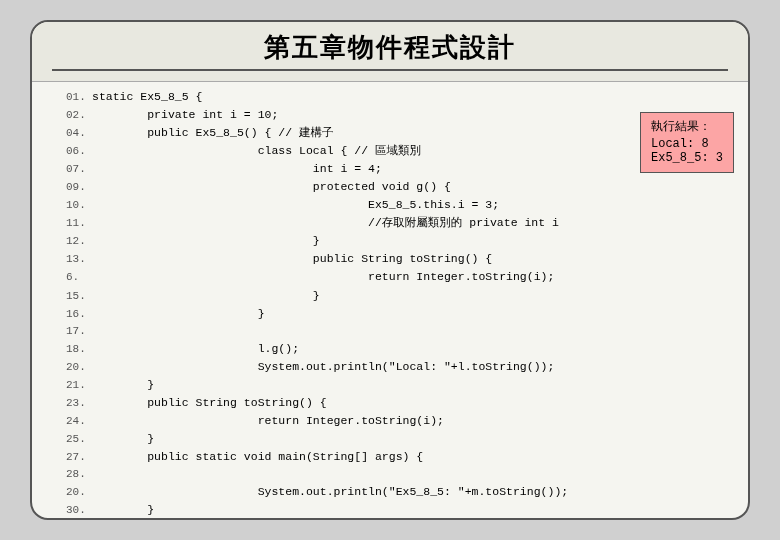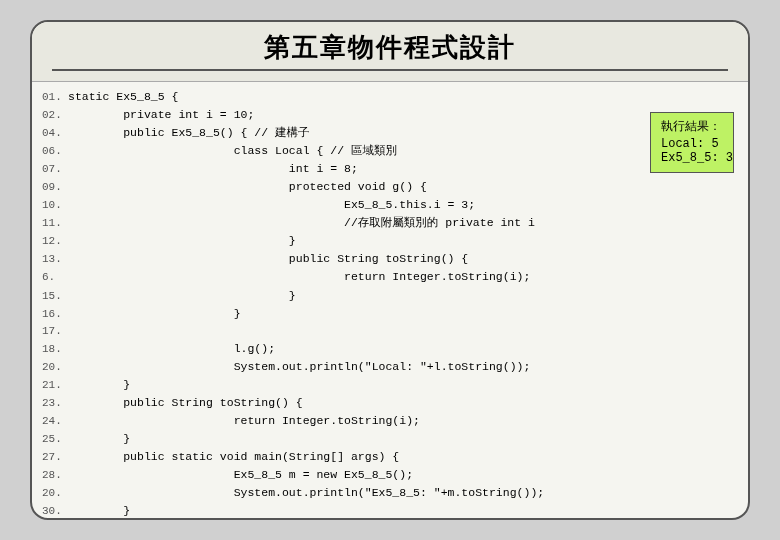--- a/index.html
+++ b/index.html
@@ -44,20 +44,21 @@
       width: 100%;
       height: 2px;
       background: #555;
       margin-top: 4px;
     }
     .slide-body {
       display: flex;
       flex: 1;
       padding: 6px 10px 4px 10px;
       position: relative;
+      margin-left: 24px;
     }
     .code-area {
       flex: 1;
       font-family: 'Courier New', monospace;
       font-size: 11.5px;
       line-height: 1.55;
       color: #000;
     }
     .code-line {
       display: flex;
@@ -70,22 +71,22 @@
       user-select: none;
     }
     .code-text {
       white-space: pre;
     }
     .result-box {
       position: absolute;
       right: 14px;
       top: 30px;
       border: 1.5px solid #555;
-      background: #bef264;
-      padding: 5px 0 7px 10px;
+      background: #fca5a5;
+      padding: 5px 10px 7px 10px;
       font-size: 12px;
       font-family: 'Courier New', monospace;
     }
     .result-title {
       font-family: 'MingLiU', 'PMingLiU', serif;
       font-size: 12px;
       margin-bottom: 2px;
     }
   </style>
 </head>
@@ -109,21 +110,21 @@
         <div class="code-line">
           <span class="line-num">04.</span>
           <span class="code-text">        public Ex5_8_5() { // 建構子</span>
         </div>
         <div class="code-line">
           <span class="line-num">06.</span>
           <span class="code-text">                        class Local { // 區域類別</span>
         </div>
         <div class="code-line">
           <span class="line-num">07.</span>
-          <span class="code-text">                                int i = 8;</span>
+          <span class="code-text">                                int i = 4;</span>
         </div>
         <div class="code-line">
           <span class="line-num">09.</span>
           <span class="code-text">                                protected void g() {</span>
         </div>
         <div class="code-line">
           <span class="line-num">10.</span>
           <span class="code-text">                                        Ex5_8_5.this.i = 3;</span>
         </div>
         <div class="code-line">
@@ -176,31 +177,30 @@
         <div class="code-line">
           <span class="line-num">25.</span>
           <span class="code-text">        }</span>
         </div>
         <div class="code-line">
           <span class="line-num">27.</span>
           <span class="code-text">        public static void main(String[] args) {</span>
         </div>
         <div class="code-line">
           <span class="line-num">28.</span>
-          <span class="code-text">                        Ex5_8_5 m = new Ex5_8_5();</span>
         </div>
         <div class="code-line">
           <span class="line-num">20.</span>
           <span class="code-text">                        System.out.println("Ex5_8_5: "+m.toString());</span>
         </div>
         <div class="code-line">
           <span class="line-num">30.</span>
           <span class="code-text">        }</span>
         </div>
       </div>
     <div class="result-box">
       <div class="result-title">執行結果：</div>
-      <div>Local: 5</div>
+      <div>Local: 8</div>
       <div>Ex5_8_5: 3</div>
     </div>
   </div>
 
 </div>
 
 </body></html>

